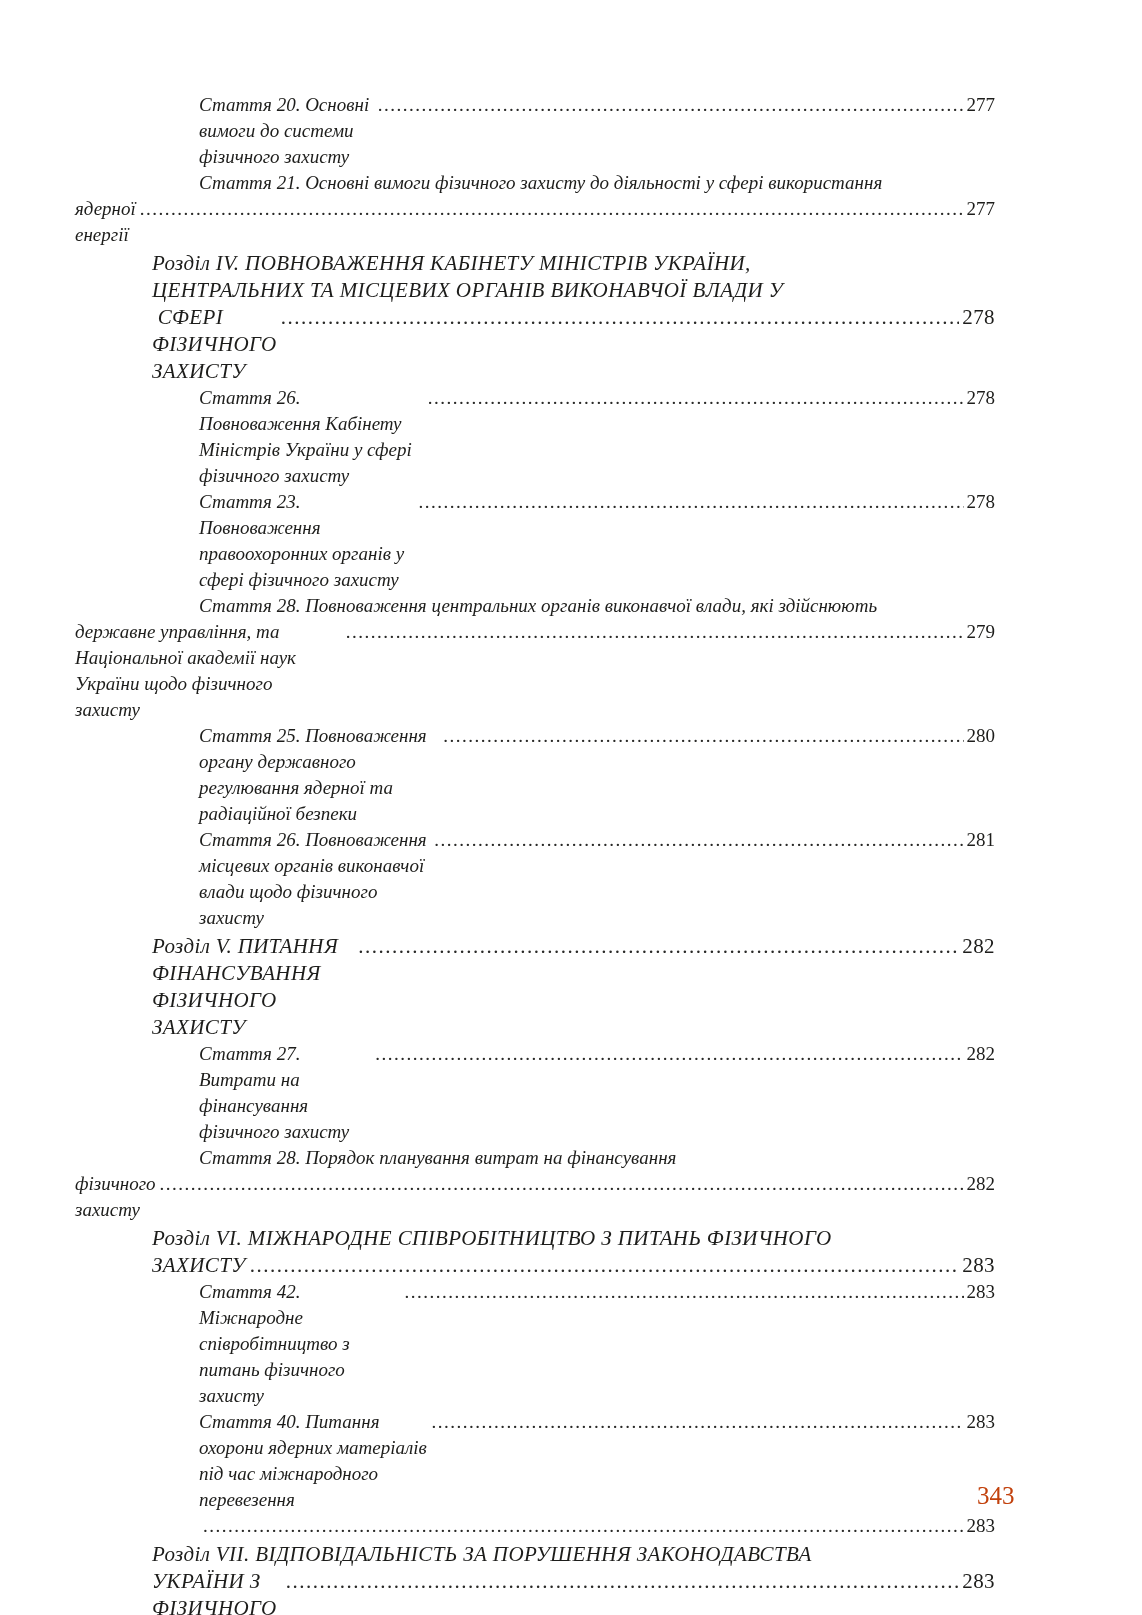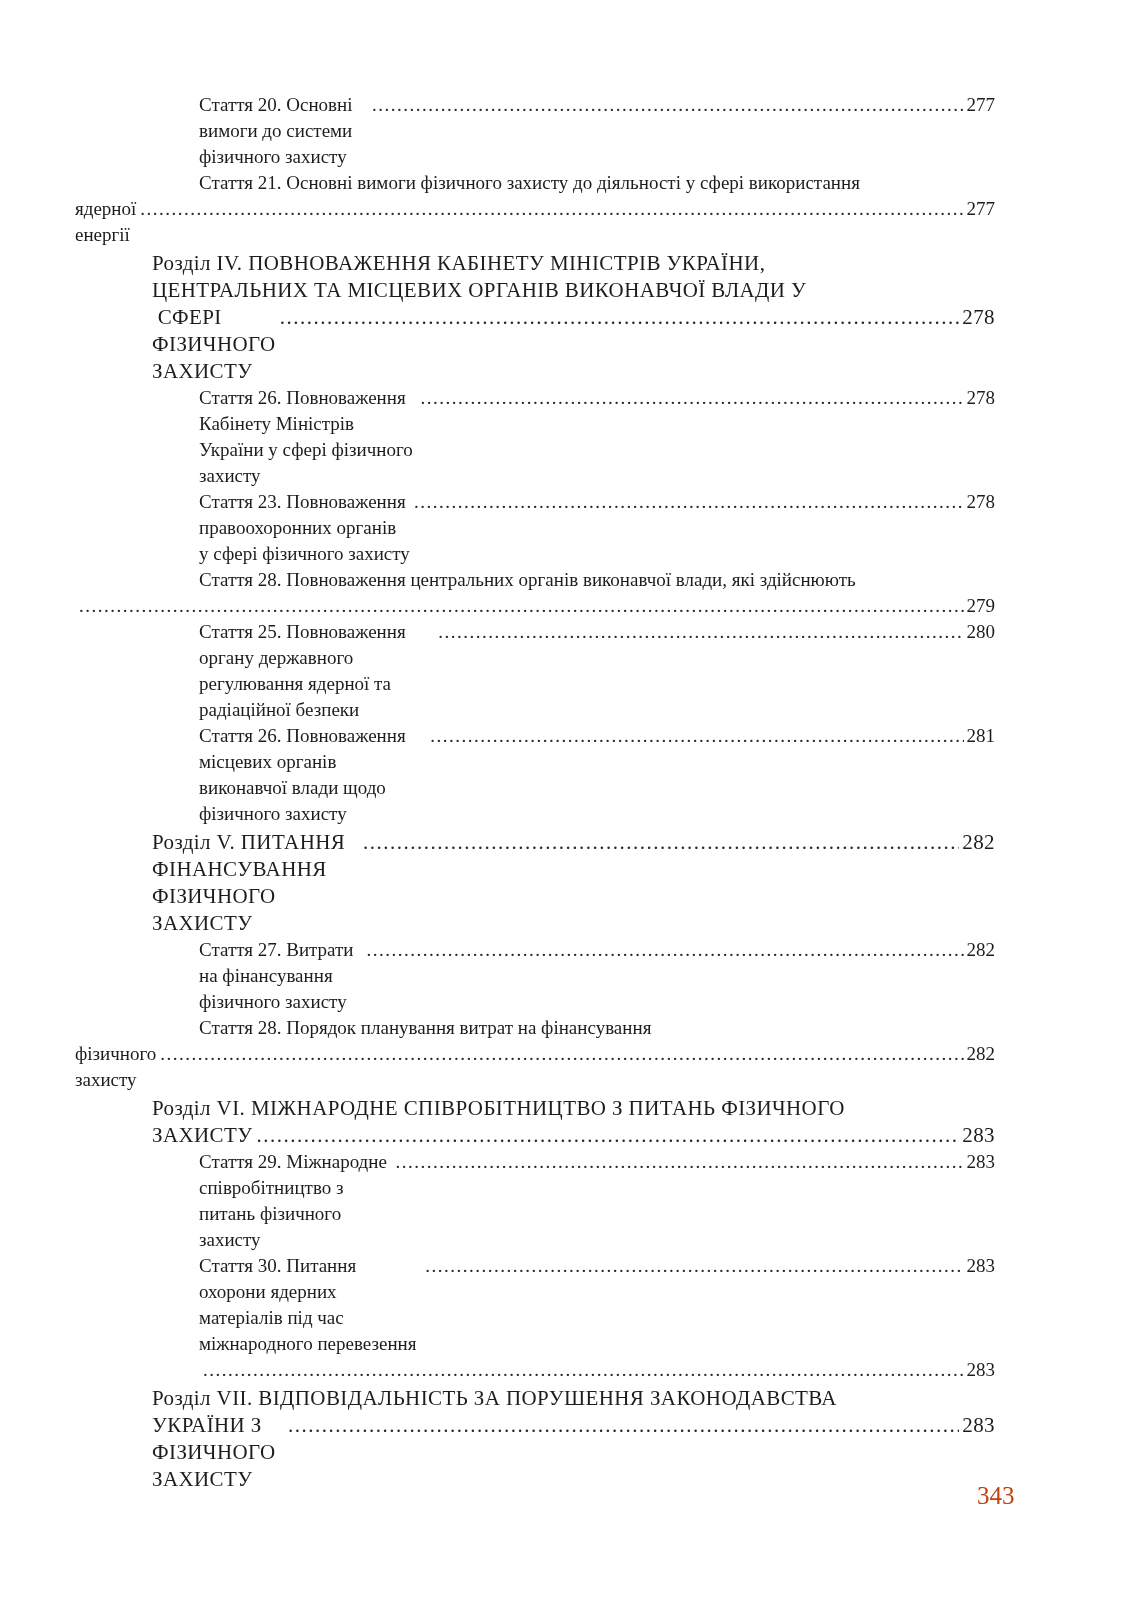--- a/index.html
+++ b/index.html
@@ -22,21 +22,21 @@
     top: 92px;
     width: 1142px;
   }
   .entry { margin: 0; }
   .line {
     display: flex;
     align-items: baseline;
     padding-right: 147px;
     min-width: 0;
   }
-  .text { white-space: pre-wrap; }
+  .text { white-space: pre-wrap; font-style: italic; }
 
   
   .entry.article .line, .entry.item .line { padding-left: 75px; }
   .entry.article .line.first, .entry.item .line.first { padding-left: 199px; }
   .entry.article, .entry.item {
     font-size: 19px;
     line-height: 26px;
   }
 
   
@@ -115,20 +115,21 @@
           <span class="text">Стаття 23. Повноваження правоохоронних органів у сфері фізичного захисту</span>
           <span class="leader">....................................................................................................................................................................................................................................................................</span>
           <span class="pagenum">278</span>
         </div>
       </div>
       <div class="entry article">
         <div class="line first">
           <span class="text">Стаття 28. Повноваження центральних органів виконавчої влади, які здійснюють</span>
         </div>
         <div class="line">
+          <span class="text">державне управління, та Національної академії наук України щодо фізичного захисту</span>
           <span class="leader">....................................................................................................................................................................................................................................................................</span>
           <span class="pagenum">279</span>
         </div>
       </div>
       <div class="entry article">
         <div class="line first">
           <span class="text">Стаття 25. Повноваження органу державного регулювання ядерної та радіаційної безпеки</span>
           <span class="leader">....................................................................................................................................................................................................................................................................</span>
           <span class="pagenum">280</span>
         </div>
@@ -169,28 +170,28 @@
           <span class="text">Розділ VI. МІЖНАРОДНЕ СПІВРОБІТНИЦТВО З ПИТАНЬ ФІЗИЧНОГО</span>
         </div>
         <div class="line">
           <span class="text">ЗАХИСТУ</span>
           <span class="leader">....................................................................................................................................................................................................................................................................</span>
           <span class="pagenum">283</span>
         </div>
       </div>
       <div class="entry article">
         <div class="line first">
-          <span class="text">Стаття 29. Міжнародне співробітництво з питань фізичного захисту</span>
-          <span class="leader">....................................................................................................................................................................................................................................................................</span>
-          <span class="pagenum">283</span>
-        </div>
-      </div>
-      <div class="entry article">
-        <div class="line first">
-          <span class="text">Стаття 30. Питання охорони ядерних матеріалів під час міжнародного перевезення</span>
+          <span class="text">Стаття 42. Міжнародне співробітництво з питань фізичного захисту</span>
+          <span class="leader">....................................................................................................................................................................................................................................................................</span>
+          <span class="pagenum">283</span>
+        </div>
+      </div>
+      <div class="entry article">
+        <div class="line first">
+          <span class="text">Стаття 40. Питання охорони ядерних матеріалів під час міжнародного перевезення</span>
           <span class="leader">....................................................................................................................................................................................................................................................................</span>
           <span class="pagenum">283</span>
         </div>
       </div>
       <div class="entry article">
         <div class="line first">
           <span class="leader">....................................................................................................................................................................................................................................................................</span>
           <span class="pagenum">283</span>
         </div>
       </div>

